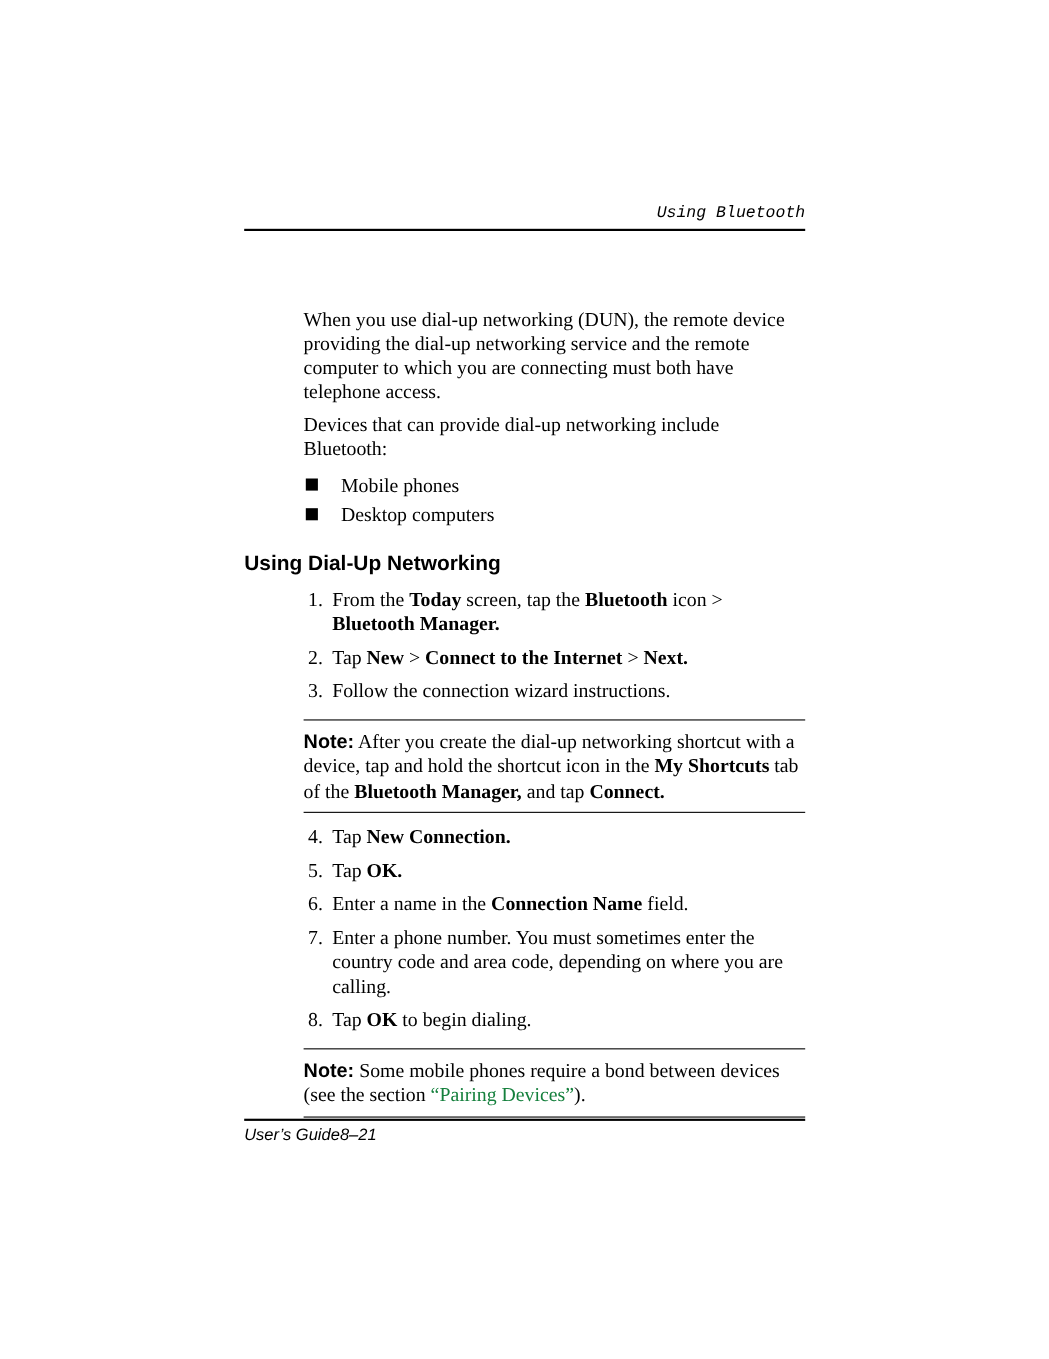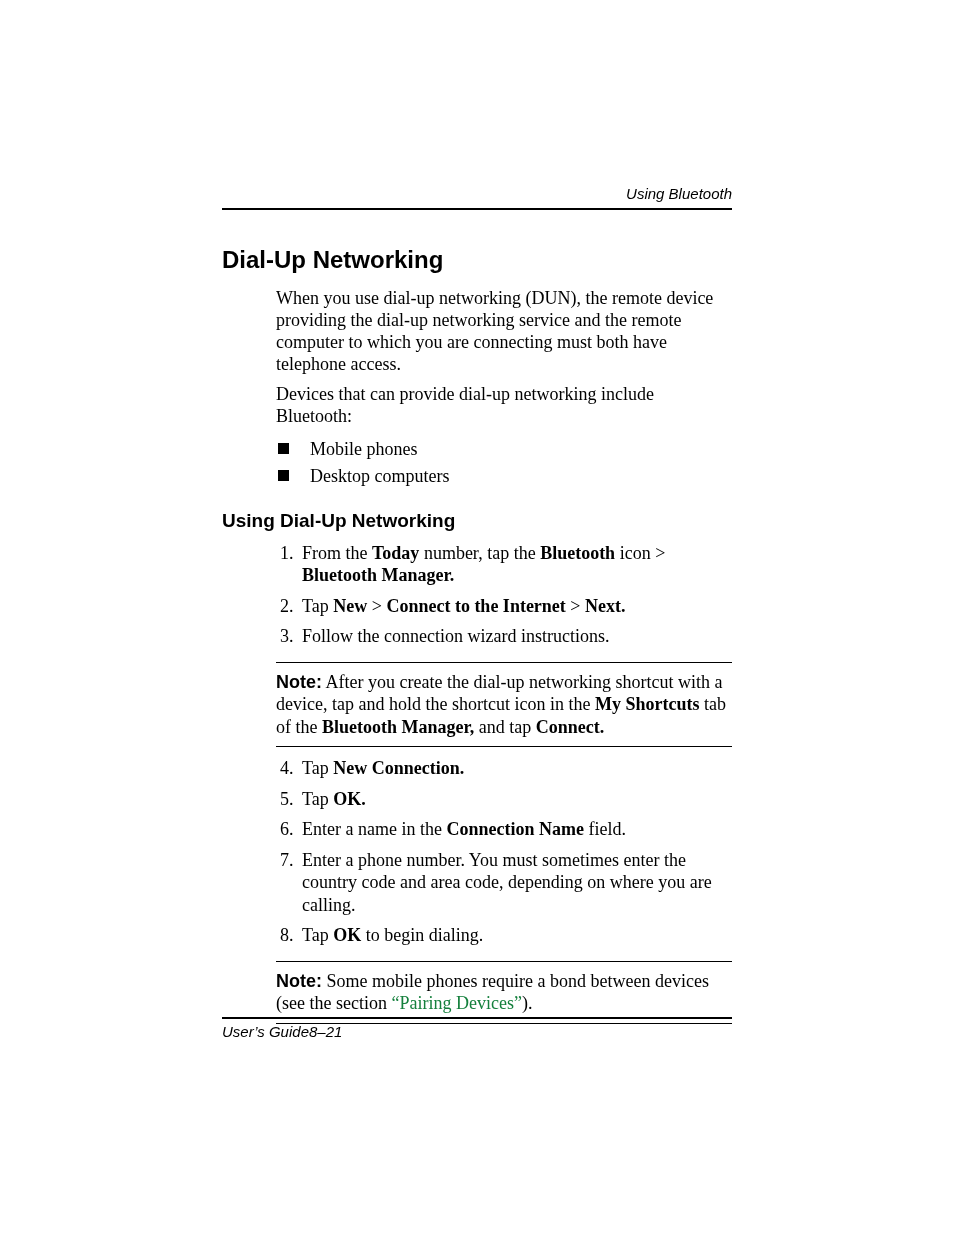--- a/index.html
+++ b/index.html
@@ -11,25 +11,25 @@
     width: 954px;
     height: 1235px;
     position: relative;
   }
   .page {
     padding: 185px 222px 0 222px;
   }
   .running-head {
     text-align: right;
     font-style: italic;
-    font-family: Liberation Sans, sans-serif;
+    font-family: Liberation Mono, monospace;
     font-size: 15px;
     padding-bottom: 6px;
     border-bottom: 2px solid #000;
-    margin-bottom: 36px;
+    margin-bottom: 70px;
   }
   h1.section-title {
     font-family: "Helvetica", Arial, sans-serif;
     font-weight: 800;
     font-size: 24px;
     margin: 0 0 14px 0;
   }
   h2.subsection-title {
     font-family: "Helvetica", Arial, sans-serif;
     font-weight: 800;
@@ -105,38 +105,37 @@
     justify-content: flex-start;
   }
 </style>
 </head>
 <body>
 
 <div class="page">
 
   <div class="running-head">Using Bluetooth</div>
 
-  <h1 class="section-title">Dial-Up Networking</h1>
 
   <div class="body-indent">
     <p>When you use dial-up networking (DUN), the remote device providing the dial-up networking service and the remote computer to which you are connecting must both have telephone access.</p>
     <p>Devices that can provide dial-up networking include Bluetooth:</p>
     <ul class="square">
       <li>Mobile phones</li>
       <li>Desktop computers</li>
     </ul>
   </div>
 
   <h2 class="subsection-title">Using Dial-Up Networking</h2>
 
   <div class="body-indent">
 
     <ol class="steps">
       <li>
-        <span>From the </span><span class="b">Today</span><span> number, tap the </span><span class="b">Bluetooth</span><span> icon &gt; </span><span class="b">Bluetooth Manager.</span>
+        <span>From the </span><span class="b">Today</span><span> screen, tap the </span><span class="b">Bluetooth</span><span> icon &gt; </span><span class="b">Bluetooth Manager.</span>
       </li>
       <li>
         <span>Tap </span><span class="b">New</span><span> &gt; </span><span class="b">Connect to the Internet</span><span> &gt; </span><span class="b">Next.</span>
       </li>
       <li>Follow the connection wizard instructions.</li>
     </ol>
 
     <div class="note-box">
       <span class="note-label">Note:</span><span> After you create the dial-up networking shortcut with a device, tap and hold the shortcut icon in the </span><span class="b">My Shortcuts</span><span> tab of the </span><span class="b">Bluetooth Manager,</span><span> and tap </span><span class="b">Connect.</span>
     </div>

